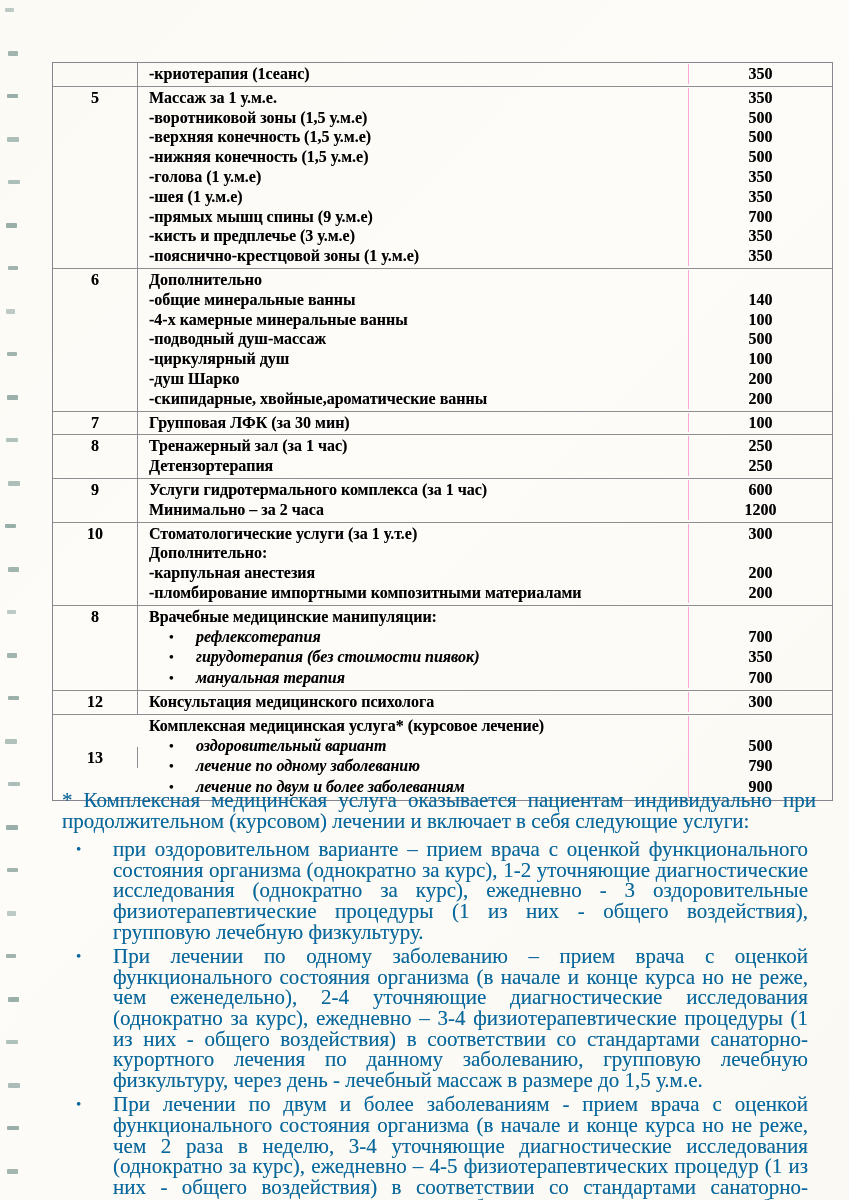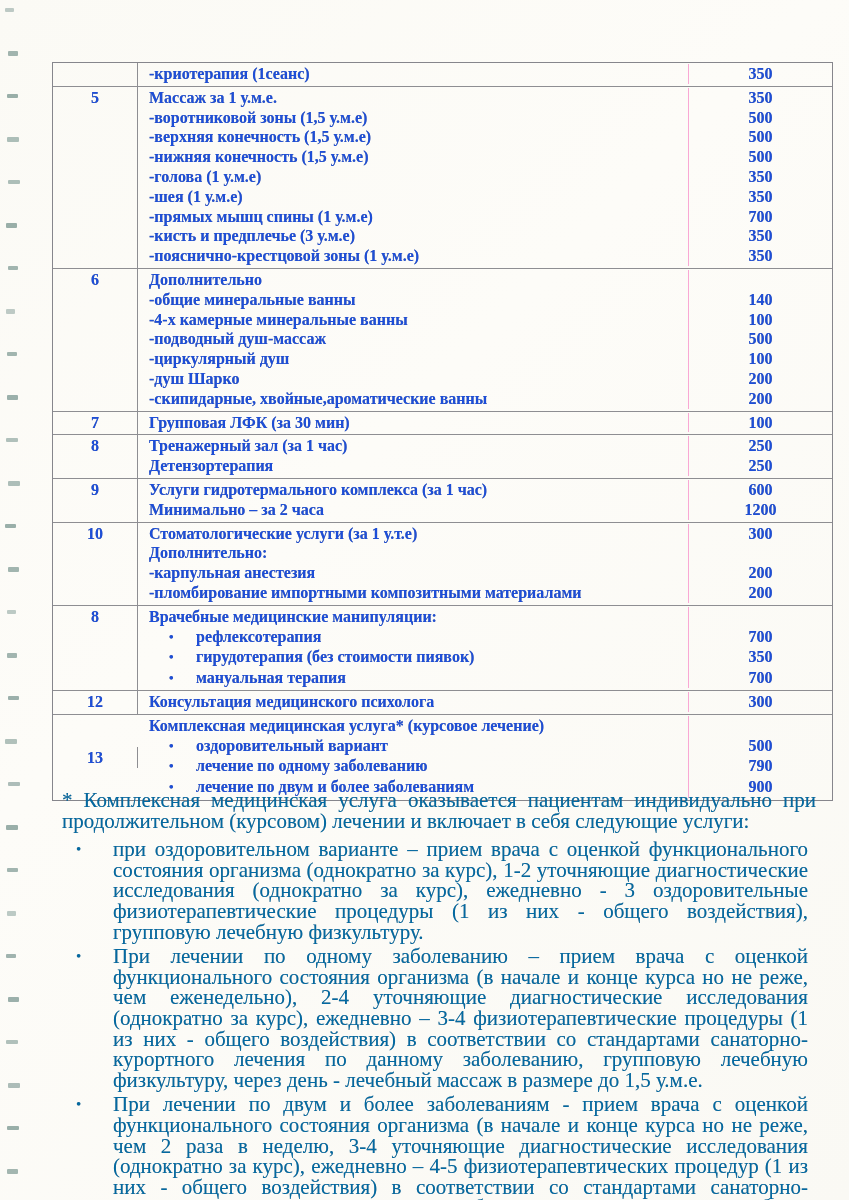--- a/index.html
+++ b/index.html
@@ -31,21 +31,21 @@
   .price-table {
     position: absolute;
     left: 52px;
     top: 62px;
     width: 779px;
     border: 1.2px solid #86868c;
     background: transparent;
     font-weight: bold;
     font-size: 16px;
     line-height: 19.8px;
-    color: #1d4ed8;
+    color: #000000;
     text-shadow: 0 0 0.5px rgba(60,60,70,0.55);
   }
   .tgroup {
     display: flex;
     border-bottom: 1px solid #8e8e92;
   }
   .tgroup:last-child { border-bottom: none; align-items: center; }
   .num-cell {
     flex: 0 0 84px;
     border-right: 1px solid #8e8e92;
@@ -59,21 +59,21 @@
     padding-top: 1px;
     padding-bottom: 2px;
   }
   .tline { display: flex; align-items: stretch; }
   .name-cell {
     flex: 1;
     padding-left: 11px;
     padding-right: 8px;
     white-space: nowrap;
   }
-  .name-cell.bullet { padding-left: 31px; }
+  .name-cell.bullet { padding-left: 31px; font-style: italic; }
   .bullet-dot {
     display: inline-block;
     width: 27px;
     font-size: 13px;
     vertical-align: 1px;
   }
   .tline.bulleted { line-height: 20.6px; }
   .price-cell {
     flex: 0 0 143px;
     text-align: center;
@@ -181,21 +181,21 @@
           </div>
           <div class="tline">
             <div class="name-cell">-голова (1 у.м.е)</div>
             <div class="price-cell">350</div>
           </div>
           <div class="tline">
             <div class="name-cell">-шея (1 у.м.е)</div>
             <div class="price-cell">350</div>
           </div>
           <div class="tline">
-            <div class="name-cell">-прямых мышц спины (1 у.м.е)</div>
+            <div class="name-cell">-прямых мышц спины (9 у.м.е)</div>
             <div class="price-cell">700</div>
           </div>
           <div class="tline">
             <div class="name-cell">-кисть и предплечье (3 у.м.е)</div>
             <div class="price-cell">350</div>
           </div>
           <div class="tline">
             <div class="name-cell">-пояснично-крестцовой зоны (1 у.м.е)</div>
             <div class="price-cell">350</div>
           </div>

